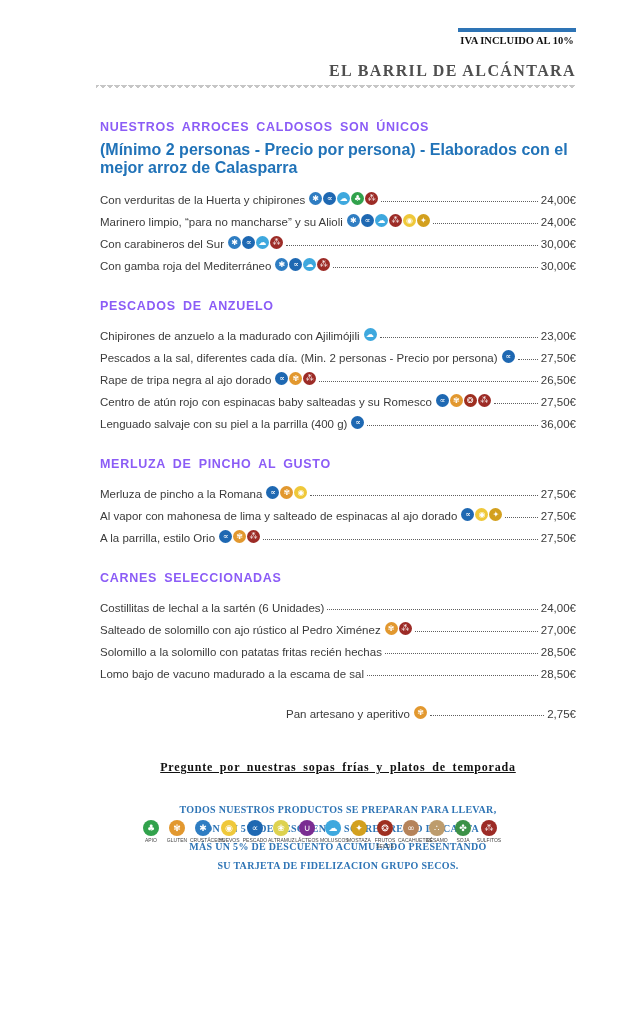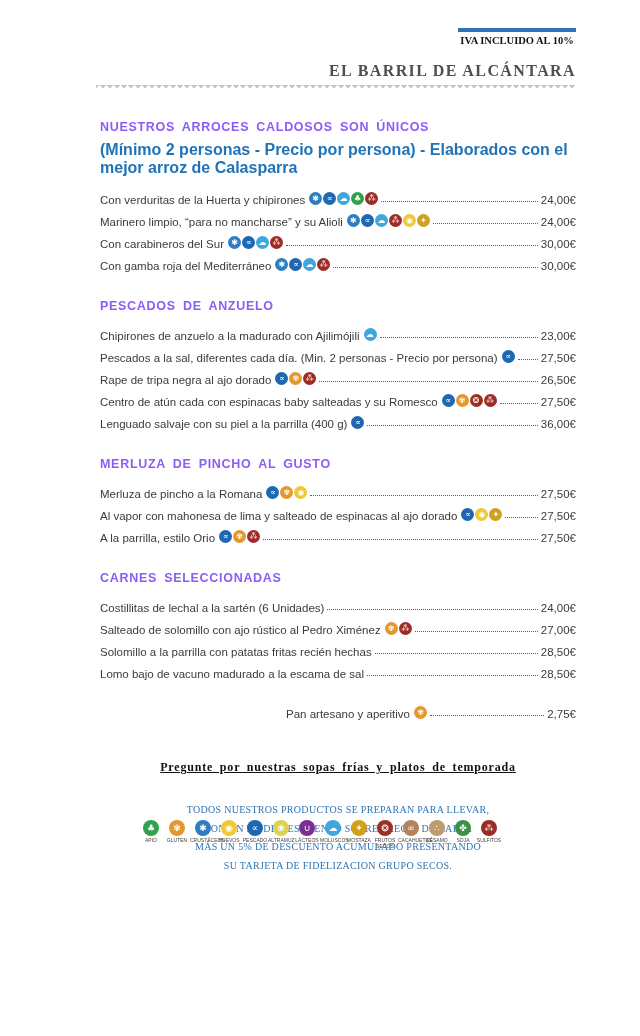--- a/index.html
+++ b/index.html
@@ -54,21 +54,21 @@
   
   .seasonal{
     margin-top:40px;text-align:center;font-family:"Liberation Serif",serif;
     font-weight:bold;font-size:12px;color:#111;text-decoration:underline;
     letter-spacing:0.8px;word-spacing:3px;
   }
 
   
   .takeaway{
     margin-top:26px;text-align:center;font-family:"Liberation Serif",serif;
-    font-weight:normal;font-size:10px;color:#2e74b5;line-height:18.5px;letter-spacing:0.3px;
+    font-weight:bold;font-size:10px;color:#2e74b5;line-height:18.5px;letter-spacing:0.3px;
   }
 
   
   .legend{
     position:absolute;left:0;right:0;bottom:26px;
     display:flex;justify-content:center;align-items:flex-start;gap:4px;
   }
   .legend-item{display:flex;flex-direction:column;align-items:center;width:22px;}
   .legend-icon{
     width:16px;height:16px;border-radius:50%;color:#fff;font-size:9px;line-height:16px;
@@ -169,21 +169,21 @@
             <span class="item-name">Rape de tripa negra al ajo dorado</span>
             <span class="item-icons">
               <span class="al-icon" style="background: rgb(30, 104, 178);">∝</span>
               <span class="al-icon" style="background: rgb(226, 152, 47);">✾</span>
               <span class="al-icon" style="background: rgb(156, 43, 38);">⁂</span>
             </span>
             <span class="leader"></span>
             <span class="item-price">26,50€</span>
           </div>
           <div class="item-row">
-            <span class="item-name">Centro de atún cada con espinacas baby salteadas y su Romesco</span>
+            <span class="item-name">Centro de atún rojo con espinacas baby salteadas y su Romesco</span>
             <span class="item-icons">
               <span class="al-icon" style="background: rgb(30, 104, 178);">∝</span>
               <span class="al-icon" style="background: rgb(226, 152, 47);">✾</span>
               <span class="al-icon" style="background: rgb(158, 47, 32);">❂</span>
               <span class="al-icon" style="background: rgb(156, 43, 38);">⁂</span>
             </span>
             <span class="leader"></span>
             <span class="item-price">27,50€</span>
           </div>
           <div class="item-row">
@@ -242,21 +242,21 @@
           <div class="item-row">
             <span class="item-name">Salteado de solomillo con ajo rústico al Pedro Ximénez</span>
             <span class="item-icons">
               <span class="al-icon" style="background: rgb(226, 152, 47);">✾</span>
               <span class="al-icon" style="background: rgb(156, 43, 38);">⁂</span>
             </span>
             <span class="leader"></span>
             <span class="item-price">27,00€</span>
           </div>
           <div class="item-row">
-            <span class="item-name">Solomillo a la parrilla con patatas fritas recién hechas</span>
+            <span class="item-name">Solomillo a la solomillo con patatas fritas recién hechas</span>
             <span class="leader"></span>
             <span class="item-price">28,50€</span>
           </div>
           <div class="item-row">
             <span class="item-name">Lomo bajo de vacuno madurado a la escama de sal</span>
             <span class="leader"></span>
             <span class="item-price">28,50€</span>
           </div>
         </div>
       </section>

